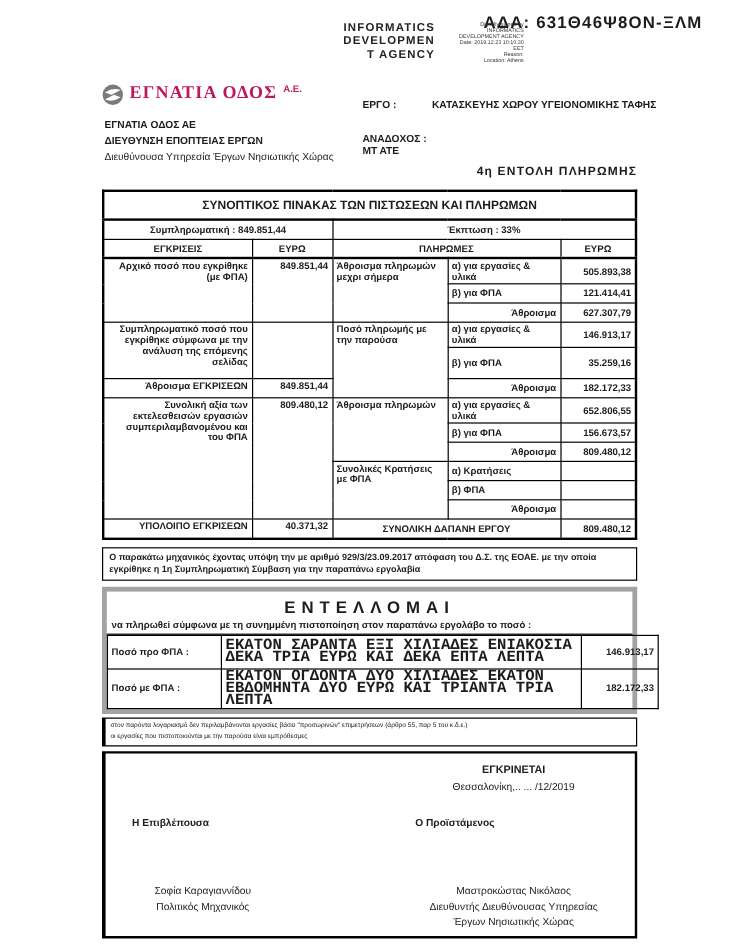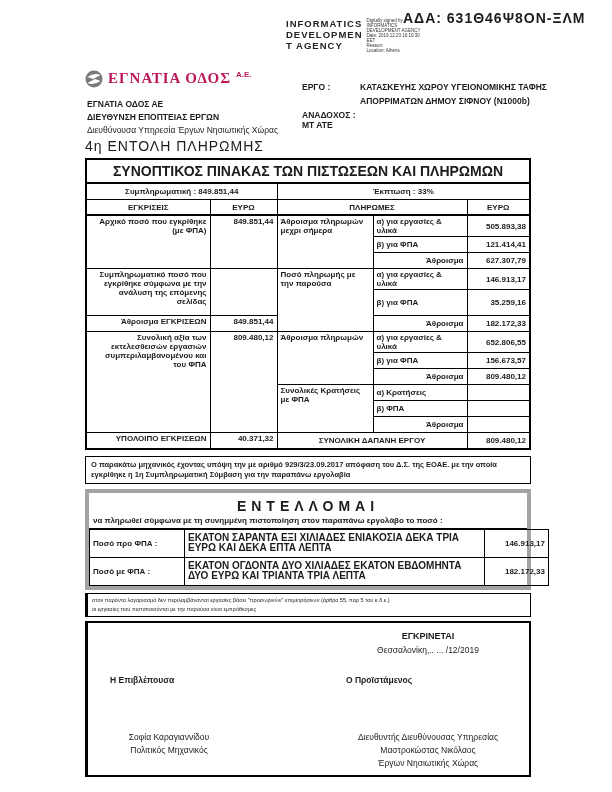--- a/index.html
+++ b/index.html
@@ -1,59 +1,59 @@
 <!DOCTYPE html>
 <html><head>
 <meta charset="utf-8">
 <style>
   html,body{margin:0;padding:0;background:#e8e8e8;}
   .page{position:relative;width:612px;height:792px;background:#ffffff;margin:0 auto;
         font-family:"Liberation Sans",sans-serif;color:#1c1c1c;overflow:hidden;}
   
   .ada{position:absolute;left:403px;top:10px;font-size:14px;font-weight:600;letter-spacing:1px;}
-  .stamp{position:absolute;left:286px;top:18px;display:flex;gap:4px;}
+  .stamp{position:absolute;left:286px;top:18px;display:flex;gap:4px;text-align:right;}
   .stamp-agency{font-size:9.5px;font-weight:700;letter-spacing:1px;line-height:11px;color:#222;}
   .stamp-sig{font-size:4.5px;line-height:5px;color:#333;width:70px;}
   
   .logo{position:absolute;left:85px;top:70px;display:flex;align-items:flex-start;gap:5px;color:#be185d;}
   .logo-name{font-size:15px;font-weight:700;letter-spacing:1px;font-family:"Liberation Serif",serif;}
   .logo-ae{font-size:8px;font-weight:700;}
   .org{position:absolute;left:87px;top:98px;font-size:8.5px;line-height:13px;}
   .org .b{font-weight:700;}
   .ergo{position:absolute;left:302px;top:80px;font-size:8.5px;line-height:14px;}
   .ergo-row{display:flex;}
   .ergo-label{width:58px;font-weight:700;}
   .ergo-lines div{font-weight:700;}
   .anad{position:absolute;left:302px;top:110px;font-size:8.5px;display:flex;flex-direction:column;}
   .anad .ergo-label{font-weight:700;}
-  .doc-title{position:absolute;left:85px;top:138px;width:446px;text-align:left;
-             font-size:14px;font-weight:400;letter-spacing:1px;}
+  .doc-title{position:absolute;left:85px;top:138px;width:446px;text-align:right;
+             font-size:10px;font-weight:700;letter-spacing:1px;}
   
   .main{position:absolute;left:85px;top:158px;width:446px;}
   table{border-collapse:collapse;width:446px;table-layout:fixed;}
   td,th{border:1px solid #000;font-size:8px;padding:1px 3px;overflow:hidden;}
   .maintbl{border:2px solid #000;}
-  .tbl-title{text-align:center;font-weight:700;height:20px;font-size:14px;border-bottom:2px solid #000;}
+  .tbl-title{text-align:center;font-weight:700;height:20px;font-size:10px;border-bottom:2px solid #000;}
   .budget-row td{height:13px;font-weight:700;}
   .hdr-row th{height:12px;font-weight:700;text-align:center;border-bottom:2px solid #000;}
   .lblcell{vertical-align:top;font-weight:700;text-align:right;}
   .valcell{text-align:right;vertical-align:top;font-weight:700;}
   .grpcell{vertical-align:top;font-weight:700;}
   .itemcell{font-weight:700;}
   .numcell{text-align:right;font-weight:700;}
   .sumlbl{text-align:right;font-weight:700;}
   .r{height:16px;}
   .note-box{border:1px solid #000;margin-top:6px;padding:3px 5px;font-size:7.5px;font-weight:700;line-height:10px;}
   .order-box{border:4px solid #a3a3a3;margin-top:5px;}
   .order-title{text-align:center;font-size:14px;font-weight:700;letter-spacing:5px;padding-top:5px;}
   .order-instr{font-size:8px;font-weight:700;padding:2px 4px 3px 4px;border-bottom:1px solid #000;}
   .ordtbl{width:100%;border-style:none;}
   .ordtbl td{border:1px solid #000;}
   .ord-label{width:88px;font-weight:700;font-size:8px;vertical-align:middle;}
-  .ord-text{width:293px;font-size:10px;font-weight:700;line-height:10px;}
+  .ord-text{width:293px;font-size:13px;font-weight:700;line-height:10px;font-family:Liberation Mono, monospace;}
   .ord-val{width:57px;text-align:right;font-weight:700;font-size:8px;vertical-align:middle;}
   .fnote-box{border:1px solid #000;border-left:3px solid #000;margin-top:3px;padding:2px 4px;
              font-size:5.5px;line-height:9px;color:#222;}
   .sig-box{border:2px solid #000;border-left:3px solid #000;margin-top:4px;position:relative;height:152px;}
   .sig-approve{position:absolute;left:250px;top:8px;width:180px;text-align:center;
                font-size:9px;font-weight:700;}
   .sig-date{position:absolute;left:250px;top:22px;width:180px;text-align:center;font-size:8.5px;}
   .sig-role-l{position:absolute;left:22px;top:52px;font-size:8.5px;font-weight:700;}
   .sig-role-r{position:absolute;left:258px;top:52px;font-size:8.5px;font-weight:700;}
   .sig-name-l{position:absolute;left:16px;top:108px;width:130px;text-align:center;
@@ -101,21 +101,20 @@
     <div class="b">ΕΓΝΑΤΙΑ ΟΔΟΣ ΑΕ</div>
     <div class="b">ΔΙΕΥΘΥΝΣΗ ΕΠΟΠΤΕΙΑΣ ΕΡΓΩΝ</div>
     <div>Διευθύνουσα Υπηρεσία Έργων Νησιωτικής Χώρας</div>
   </div>
 
   <div class="ergo">
     <div class="ergo-row">
       <div class="ergo-label">ΕΡΓΟ :</div>
       <div class="ergo-lines">
         <div>ΚΑΤΑΣΚΕΥΗΣ  ΧΩΡΟΥ  ΥΓΕΙΟΝΟΜΙΚΗΣ ΤΑΦΗΣ</div>
-        <div>ΑΠΟΡΡΙΜΑΤΩΝ ΔΗΜΟΥ ΣΙΦΝΟΥ (Ν1000b)</div>
       </div>
     </div>
   </div>
   <div class="anad">
     <div class="ergo-label">ΑΝΑΔΟΧΟΣ :</div>
     <div style="font-weight:700">ΜΤ ΑΤΕ</div>
   </div>
 
   <div class="doc-title">4η  ΕΝΤΟΛΗ  ΠΛΗΡΩΜΗΣ</div>
 
@@ -245,20 +244,20 @@
     <div class="sig-box">
       <div class="sig-approve">ΕΓΚΡΙΝΕΤΑΙ</div>
       <div class="sig-date">Θεσσαλονίκη,.. ... /12/2019</div>
       <div class="sig-role-l">Η Επιβλέπουσα</div>
       <div class="sig-role-r">Ο Προϊστάμενος</div>
       <div class="sig-name-l">
         <div>Σοφία  Καραγιαννίδου</div>
         <div>Πολιτικός Μηχανικός</div>
       </div>
       <div class="sig-name-r">
+        <div>Μαστροκώστας Νικόλαος</div>
         <div>Διευθυντής Διευθύνουσας Υπηρεσίας</div>
-        <div>Μαστροκώστας Νικόλαος</div>
         <div>Έργων Νησιωτικής Χώρας</div>
       </div>
     </div>
 
   </div>
 </div>
 
 </body></html>

